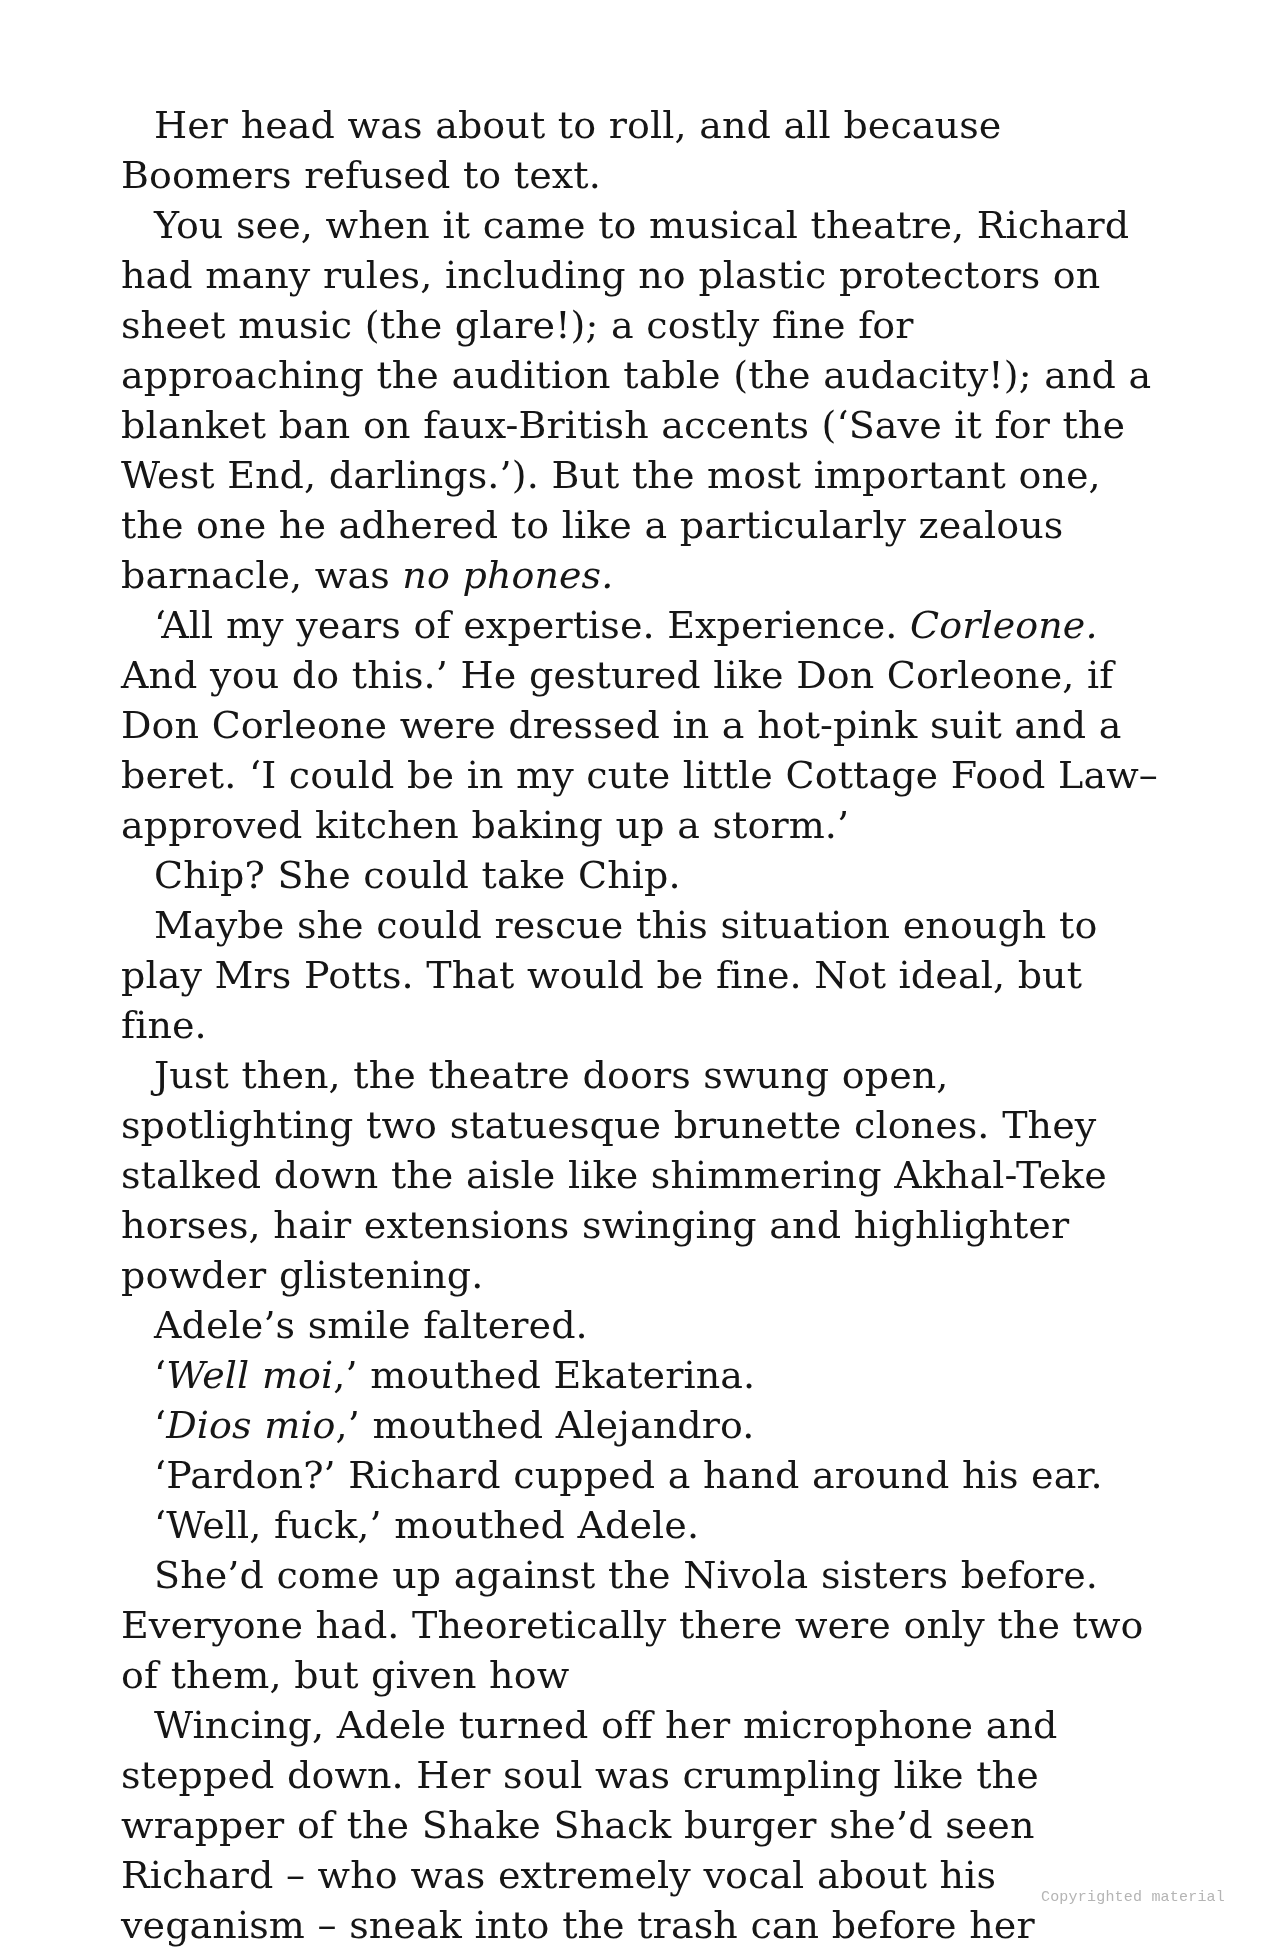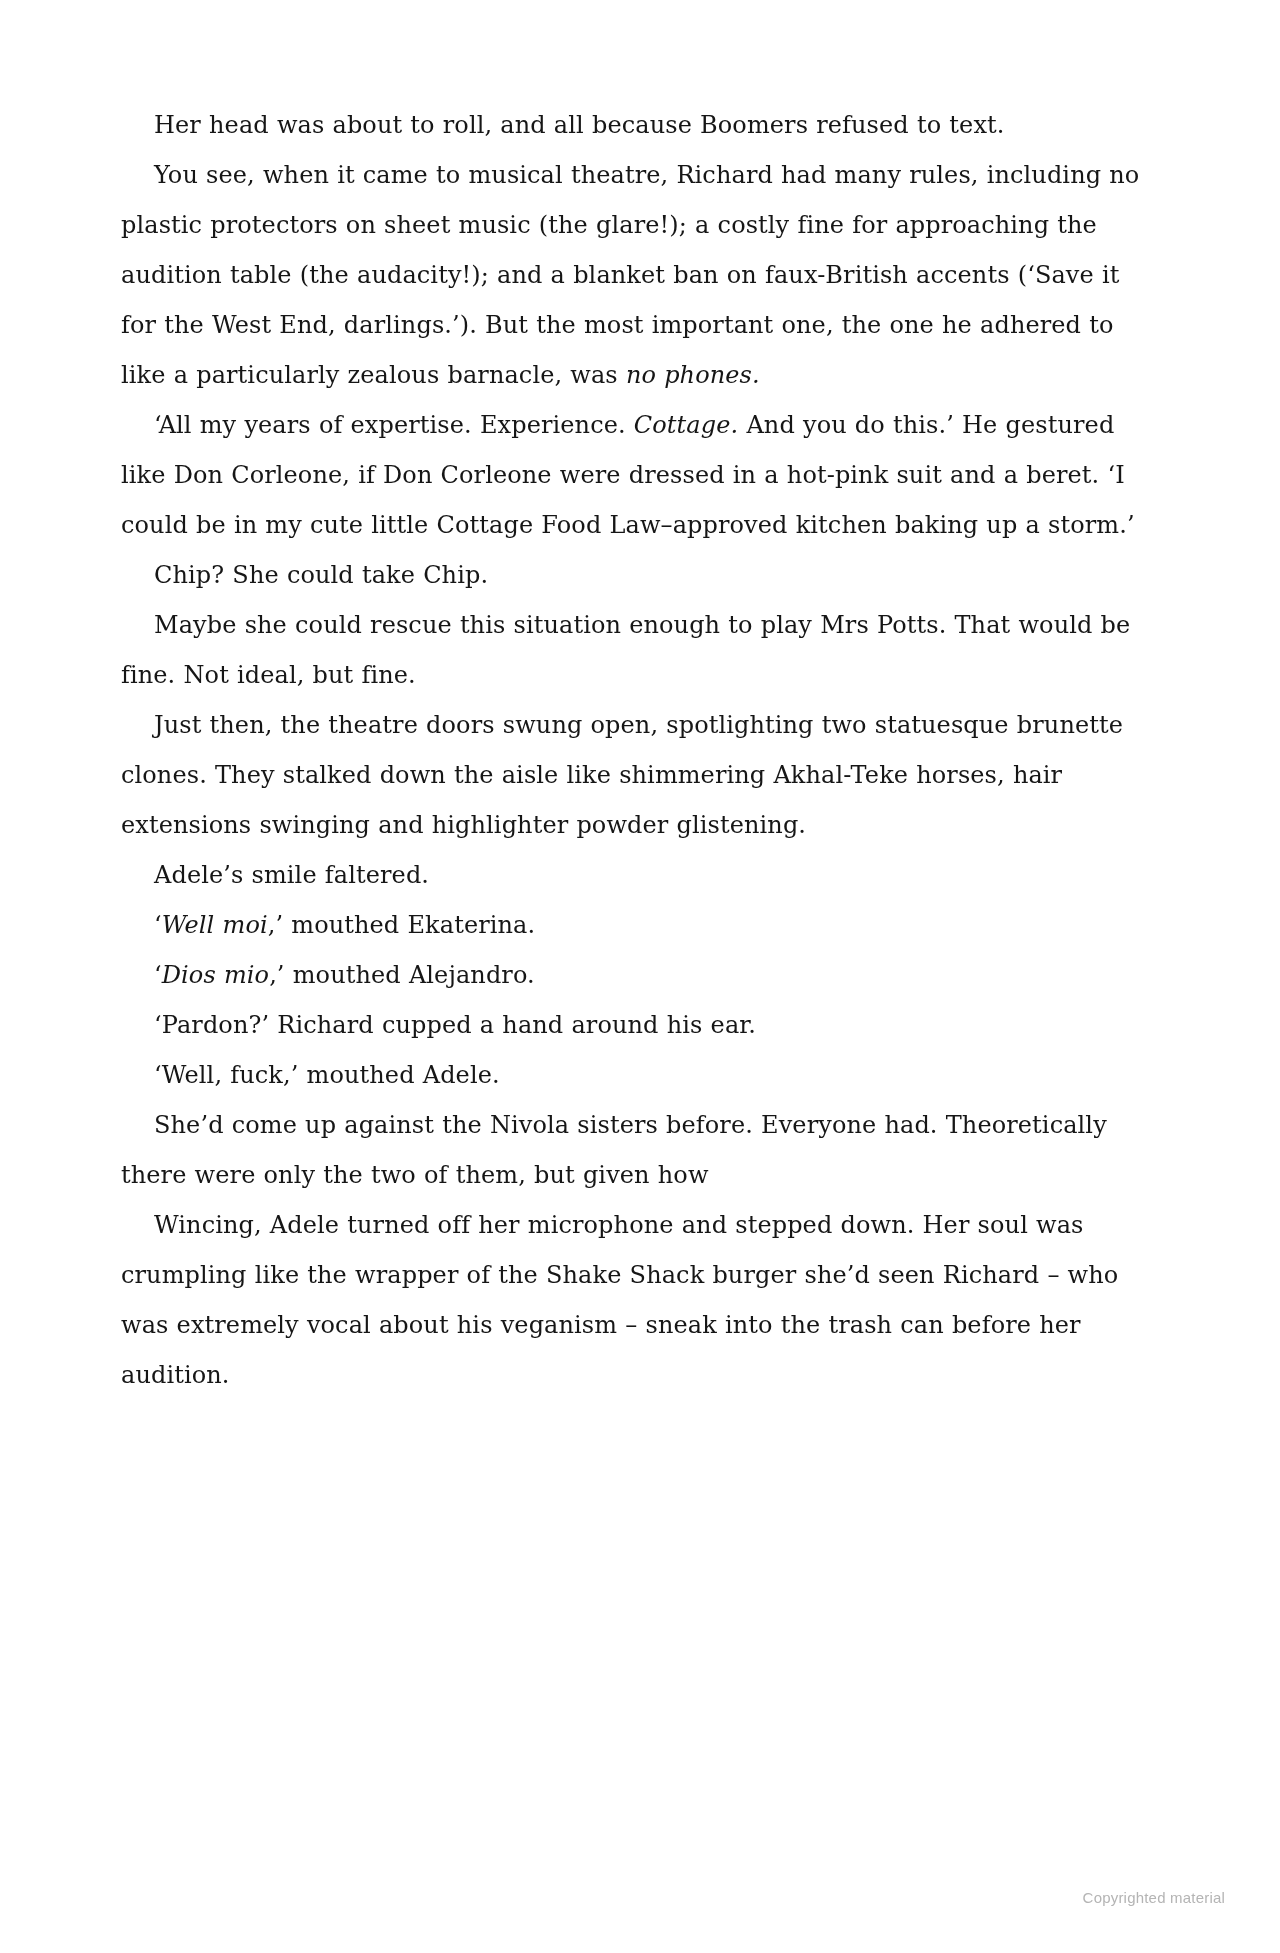--- a/index.html
+++ b/index.html
@@ -24,49 +24,49 @@
     overflow: hidden;
   }
   .text-column {
     position: absolute;
     left: 121px;
     top: 100px;
     width: 1040px;
   }
   p.para {
     margin: 0;
-    font-size: 24px;
+    font-size: 38px;
     line-height: 50px;
     text-indent: 33px;
     text-align: left;
     letter-spacing: 0.1px;
     word-spacing: 0.4px;
     color: #161616;
   }
   p.para em {
   }
   .copyright {
     position: absolute;
     right: 55px;
     bottom: 47px;
-    font-family: Liberation Sans, sans-serif;
+    font-family: Liberation Mono, monospace;
     font-size: 15px;
     color: #b4b4b4;
     letter-spacing: 0.2px;
     white-space: nowrap;
   }
 </style>
 </head>
 <body>
 
 <div class="page">
   <div class="text-column" id="text-column">
       <p class="para">Her head was about to roll, and all because Boomers refused to text.</p>
       <p class="para">You see, when it came to musical theatre, Richard had many rules, including no plastic protectors on sheet music (the glare!); a costly fine for approaching the audition table (the audacity!); and a blanket ban on faux-British accents (‘Save it for the West End, darlings.’). But the most important one, the one he adhered to like a particularly zealous barnacle, was <em>no phones.</em></p>
-      <p class="para">‘All my years of expertise. Experience. <em>Cottage.</em> And you do this.’ He gestured like Don Corleone, if Don Corleone were dressed in a hot-pink suit and a beret. ‘I could be in my cute little Cottage Food Law–approved kitchen baking up a storm.’</p>
+      <p class="para">‘All my years of expertise. Experience. <em>Corleone.</em> And you do this.’ He gestured like Don Corleone, if Don Corleone were dressed in a hot-pink suit and a beret. ‘I could be in my cute little Cottage Food Law–approved kitchen baking up a storm.’</p>
       <p class="para">Chip? She could take Chip.</p>
       <p class="para">Maybe she could rescue this situation enough to play Mrs Potts. That would be fine. Not ideal, but fine.</p>
       <p class="para">Just then, the theatre doors swung open, spotlighting two statuesque brunette clones. They stalked down the aisle like shimmering Akhal-Teke horses, hair extensions swinging and highlighter powder glistening.</p>
       <p class="para">Adele’s smile faltered.</p>
       <p class="para">‘<em>Well moi</em>,’ mouthed Ekaterina.</p>
       <p class="para">‘<em>Dios mio</em>,’ mouthed Alejandro.</p>
       <p class="para">‘Pardon?’ Richard cupped a hand around his ear.</p>
       <p class="para">‘Well, fuck,’ mouthed Adele.</p>
       <p class="para">She’d come up against the Nivola sisters before. Everyone had. Theoretically there were only the two of them, but given how</p>
       <p class="para">Wincing, Adele turned off her microphone and stepped down. Her soul was crumpling like the wrapper of the Shake Shack burger she’d seen Richard – who was extremely vocal about his veganism – sneak into the trash can before her audition.</p>

